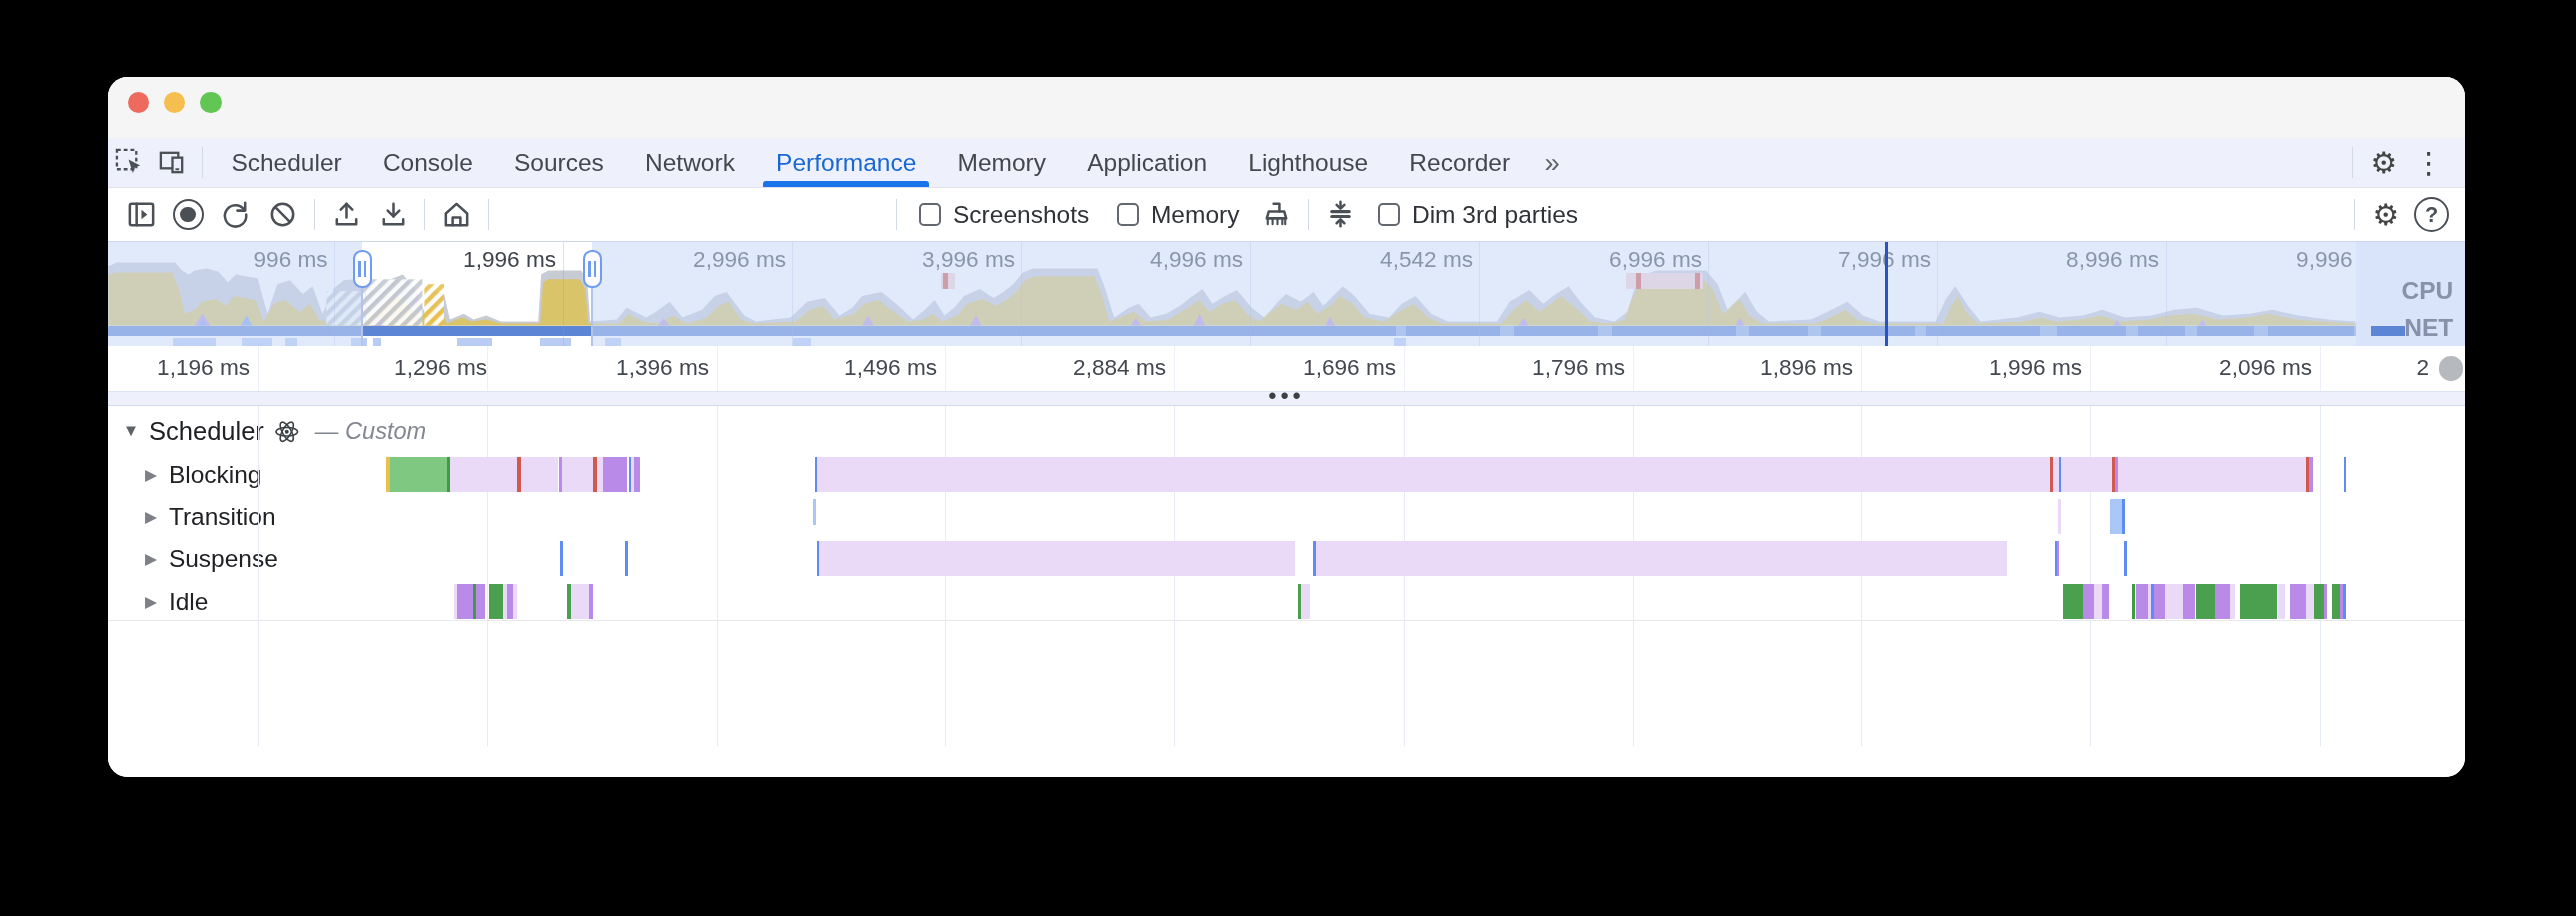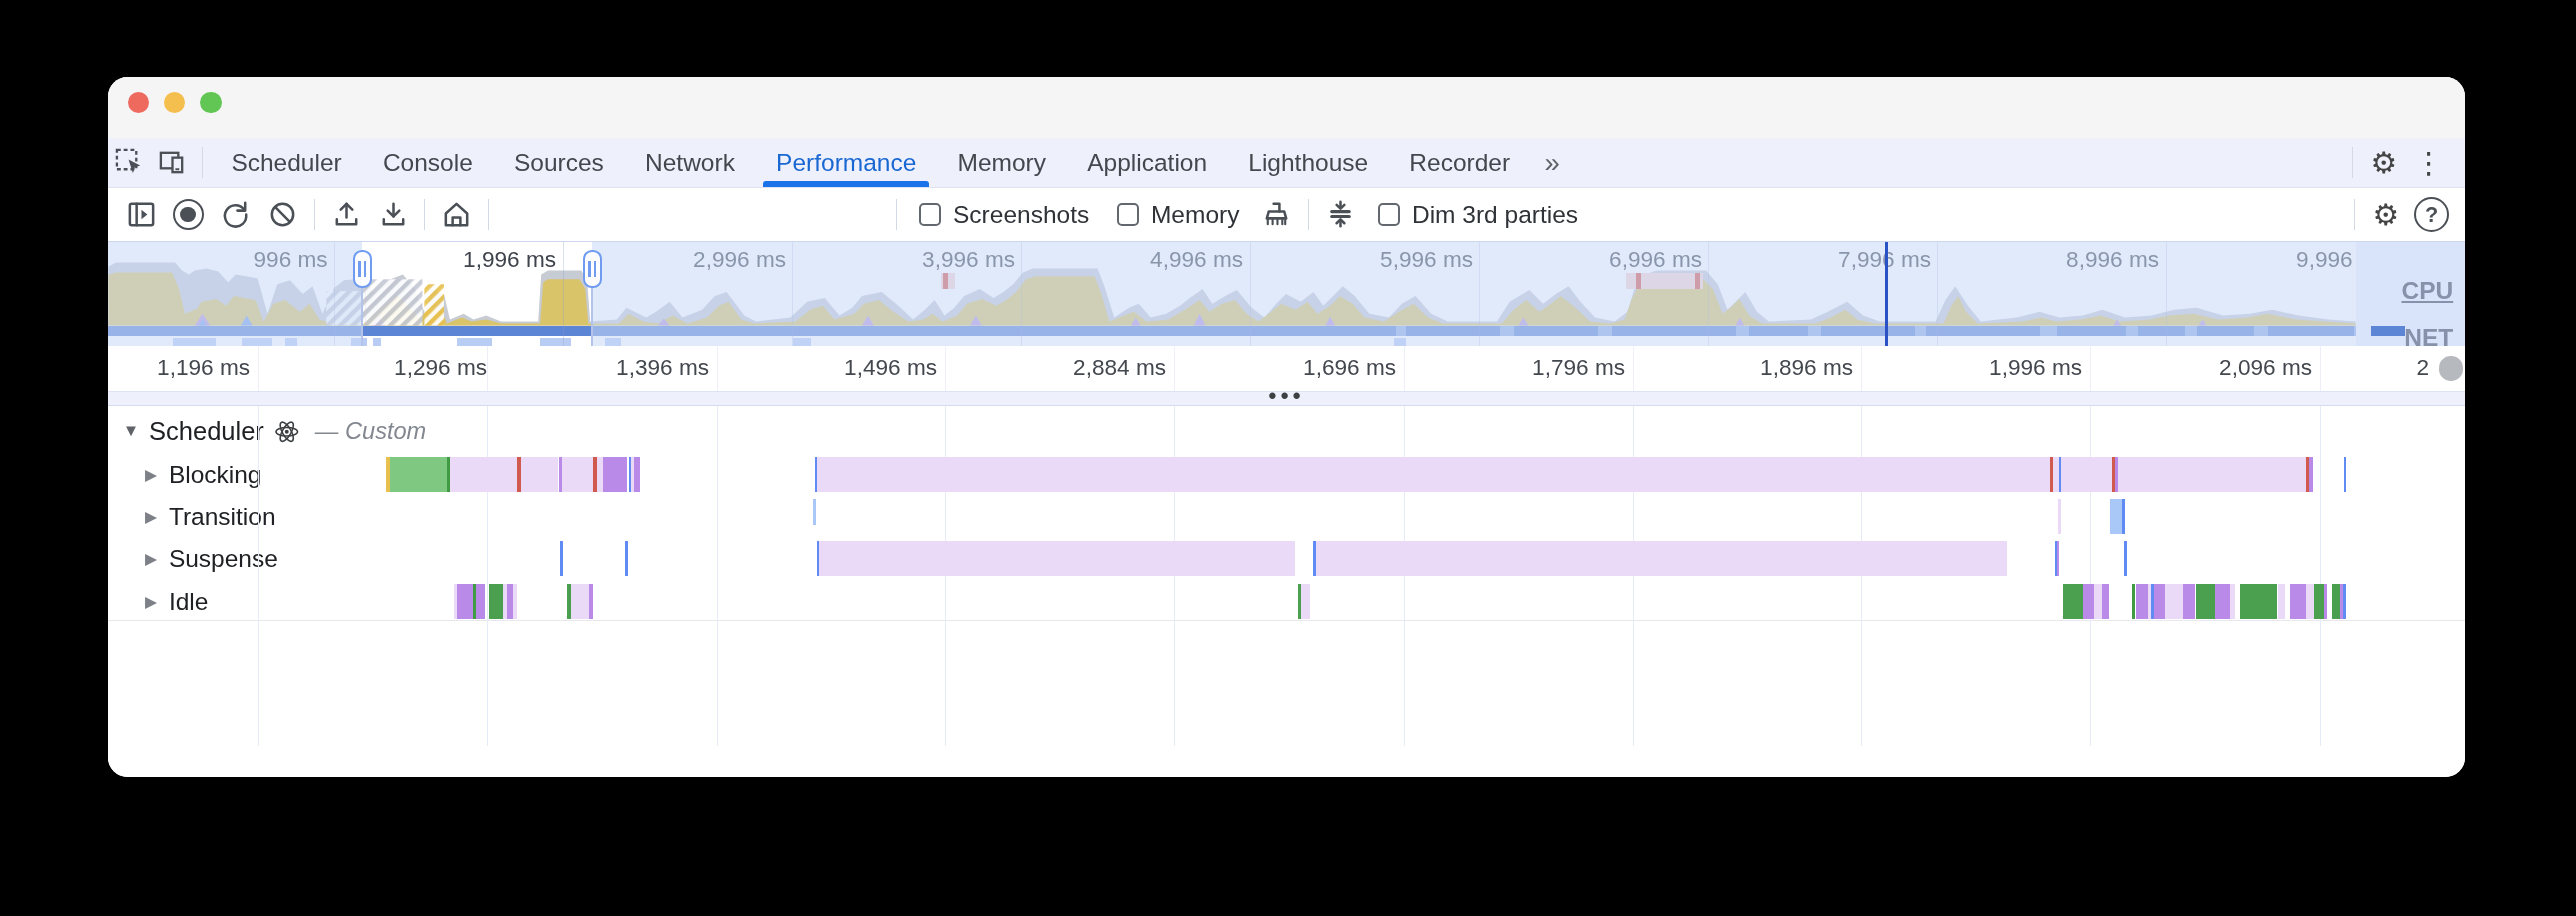--- a/index.html
+++ b/index.html
@@ -29,21 +29,21 @@
   .cbgroup{display:flex;align-items:center;gap:11.8px;margin:0 13.7px;flex:0 0 auto;}
   .cb{width:22.6px;height:22.6px;border:2.5px solid #63686f;border-radius:4.9px;background:#fff;box-sizing:border-box;}
   .cbl{font-size:24.5px;color:#2f3237;white-space:nowrap;}
   .record-outer{width:27.5px;height:27.5px;border:2.9px solid #4b5056;border-radius:50%;display:flex;align-items:center;justify-content:center;}
   .record-inner{width:15.7px;height:15.7px;border-radius:50%;background:#4b5056;}
   .helpcirc{width:31px;height:31px;border:2.9px solid #4b5056;border-radius:50%;display:flex;align-items:center;justify-content:center;font-size:21.6px;font-weight:bold;color:#4b5056;}
   
   .overview{position:absolute;left:0;top:164px;width:2557px;height:105px;border-top:1px solid #ccd6ee;background:#fff;overflow:hidden;}
   .ov-chart{position:absolute;left:0;top:0;width:2248px;height:105px;}
   .ov-right{position:absolute;left:2248px;top:0;width:109px;height:105px;background:#d9e3fa;}
-  .ov-side-label{position:absolute;right:11.8px;font-size:24.5px;font-weight:bold;color:#8791aa;text-decoration:underline;}
+  .ov-side-label{position:absolute;right:11.8px;font-size:24.5px;font-weight:bold;color:#8791aa;}
   .ov-label{position:absolute;top:4.9px;height:25.5px;font-size:22.6px;color:#3e434c;text-align:right;width:196px;}
   .ov-tick{position:absolute;top:0;bottom:0;width:1px;background:rgba(135,155,205,.30);}
   .ov-overlay{position:absolute;top:0;bottom:0;background:rgba(199,216,248,.55);}
   .handle{position:absolute;top:7.9px;width:18.7px;height:38px;background:#fdfdff;border:2.9px solid #6f9bf0;border-radius:8.8px;box-sizing:border-box;display:flex;align-items:center;justify-content:center;gap:2.9px;}
   .handle i{display:block;width:2.5px;height:15.7px;background:#6f9bf0;}
   .handle-line{position:absolute;top:45px;bottom:0;width:2px;background:#b3c3ea;}
   .playhead{position:absolute;top:0;bottom:0;width:2.9px;background:#2a52c4;}
   .marker{position:absolute;top:31px;height:15.7px;background:#f5d3d0;}
   .marker i{position:absolute;top:0;bottom:0;background:#d9564a;}
   .netseg{position:absolute;top:84px;height:9.8px;}
@@ -264,21 +264,21 @@
         <div class="ov-label" style="left: 23.6px;">996 ms</div>
         <div class="ov-tick" style="left: 455px;"></div>
         <div class="ov-label" style="left: 252px;">1,996 ms</div>
         <div class="ov-tick" style="left: 684px;"></div>
         <div class="ov-label" style="left: 482px;">2,996 ms</div>
         <div class="ov-tick" style="left: 913px;"></div>
         <div class="ov-label" style="left: 711px;">3,996 ms</div>
         <div class="ov-tick" style="left: 1142px;"></div>
         <div class="ov-label" style="left: 939px;">4,996 ms</div>
         <div class="ov-tick" style="left: 1371px;"></div>
-        <div class="ov-label" style="left: 1169px;">5,996 ms</div>
+        <div class="ov-label" style="left: 1169px;">4,542 ms</div>
         <div class="ov-tick" style="left: 1600px;"></div>
         <div class="ov-label" style="left: 1398px;">6,996 ms</div>
         <div class="ov-tick" style="left: 1829px;"></div>
         <div class="ov-label" style="left: 1627px;">7,996 ms</div>
         <div class="ov-tick" style="left: 2058px;"></div>
         <div class="ov-label" style="left: 1855px;">8,996 ms</div>
         <div class="ov-tick" style="left: 2287px;"></div>
         <div class="ov-label" style="left: 2085px;">9,996 ms</div>
         <div class="marker" style="left: 833px; width: 13.7px;">
           <i style="left: 2px; width: 4.9px;"></i>
@@ -296,21 +296,21 @@
           <i></i>
         </div>
         <div class="handle" style="left: 475px;">
           <i></i>
           <i></i>
         </div>
         <div class="playhead" style="left: 1777px;"></div>
       </div>
     <div class="ov-right">
       <div class="ov-side-label" style="top:35px;">CPU</div>
-      <div class="ov-side-label" style="top:82px;">NET</div>
+      <div class="ov-side-label" style="top:72px;">NET</div>
       <div class="netseg" style="left:14.7px;width:34px;background:#5d85d6;"></div>
     </div>
   </div>
 
   <div class="ruler" id="ruler">
       <div class="grid-r" style="left: 150px;"></div>
       <div class="ruler-label" style="left: -64px;">1,196 ms</div>
       <div class="grid-r" style="left: 379px;"></div>
       <div class="ruler-label" style="left: 173px;">1,296 ms</div>
       <div class="grid-r" style="left: 609px;"></div>

